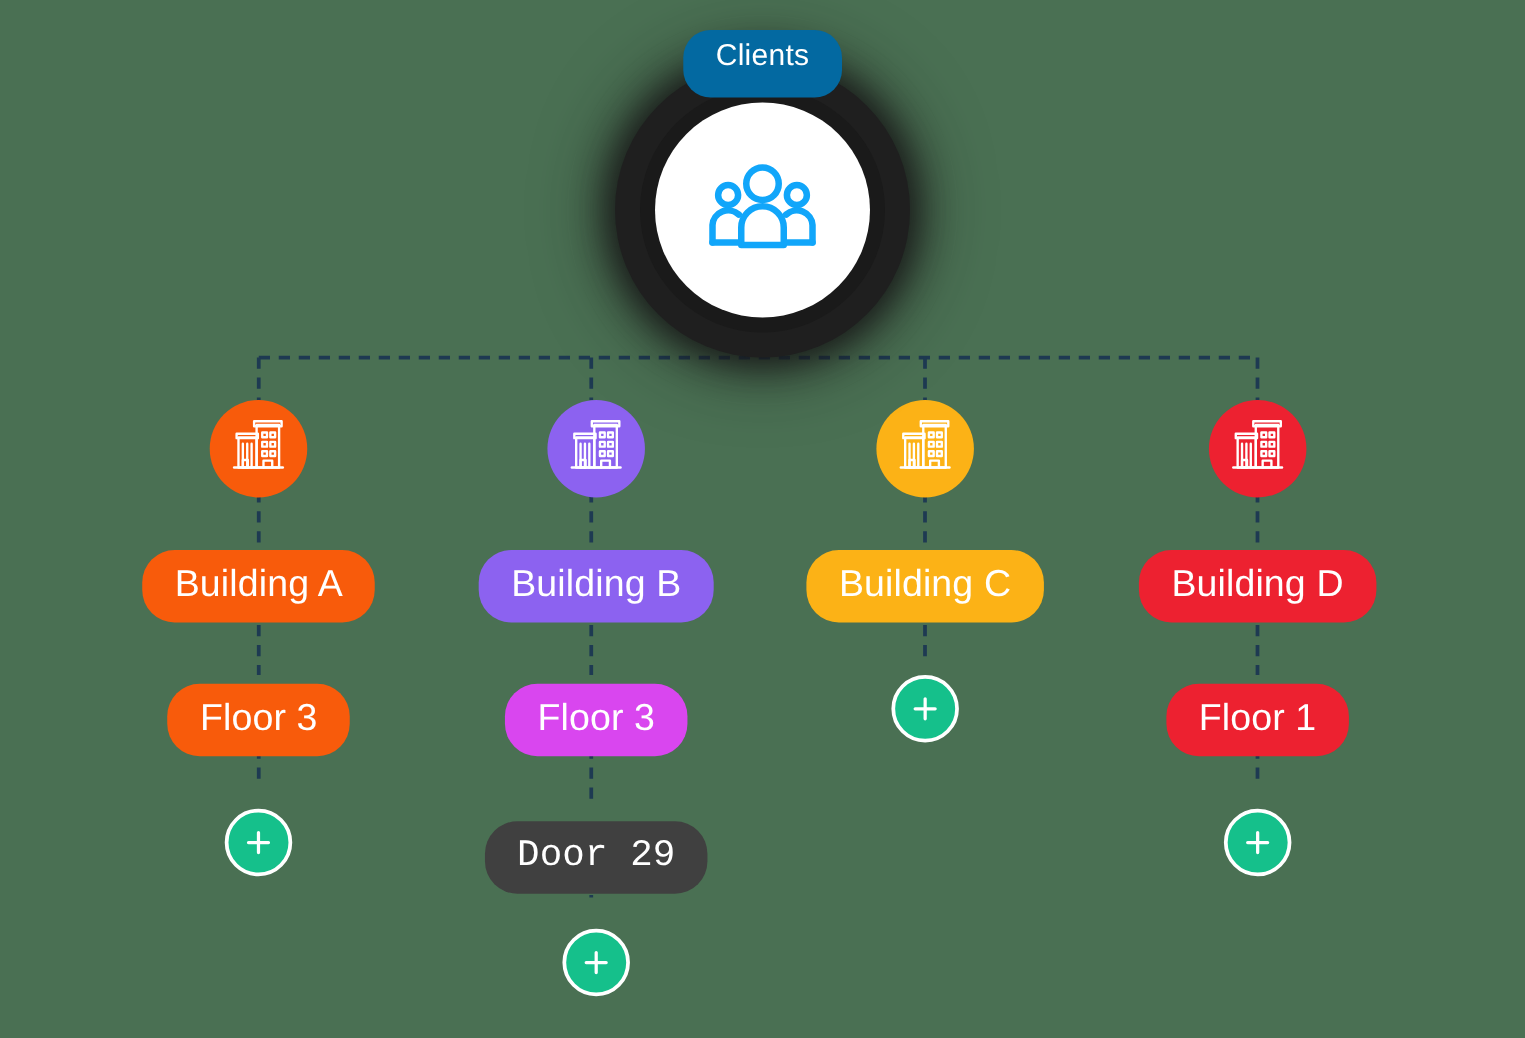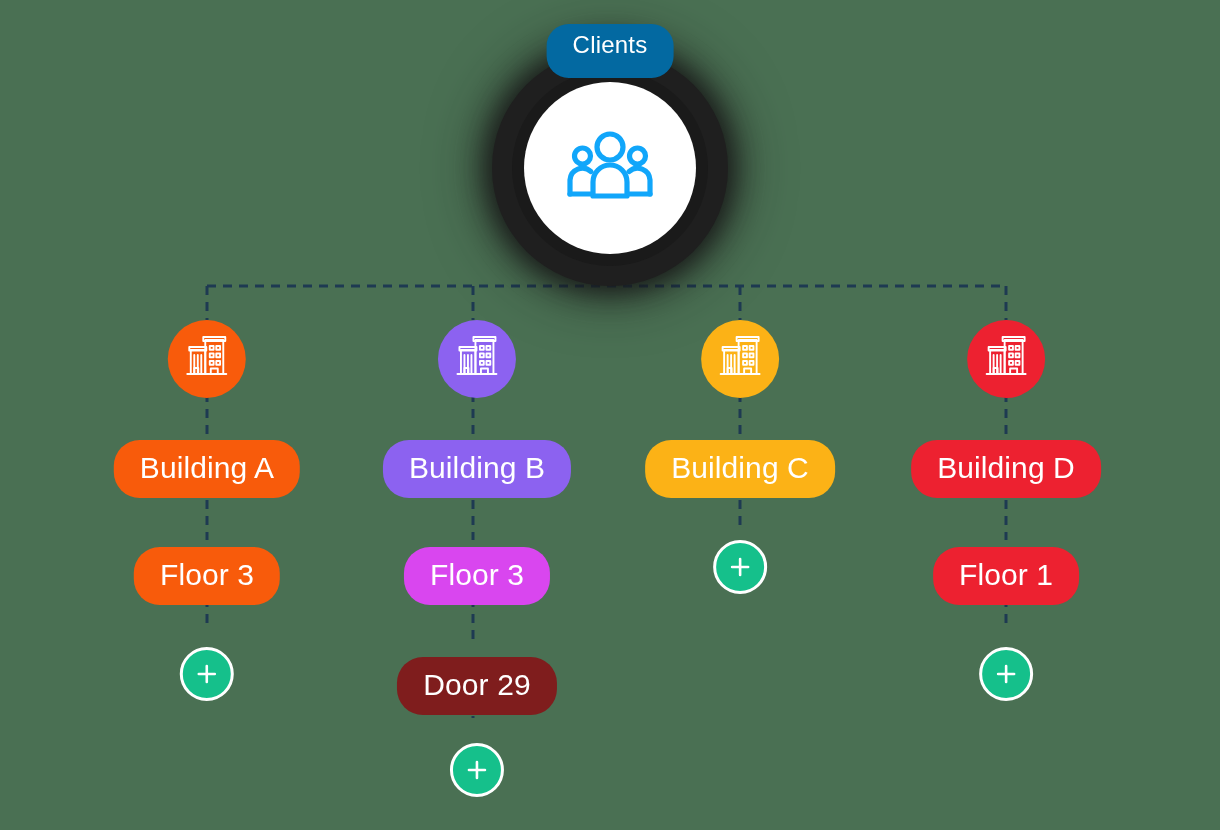--- a/index.html
+++ b/index.html
@@ -239,21 +239,21 @@
           <rect x="10.5" y="34" width="4" height="6"></rect>
           <path d="M3.5 40 H42.5"></path>
         </svg>
       </span>
     </div>
     <div class="spacer" style="height:42px;"></div>
     <div class="pill" style="background:#8c62f0;">Building B</div>
     <div class="spacer" style="height:49px;"></div>
     <div class="pill" style="background:#d946ef;">Floor 3</div>
     <div class="spacer" style="height:52px;"></div>
-    <div class="pill" style="background:#7f1d1d;">Door 29</div>
+    <div class="pill" style="background:#404040;font-family:Liberation Mono, monospace;">Door 29</div>
     <div class="spacer" style="height:28px;"></div>
     <div class="plus-btn">
       <svg width="24" height="24" viewBox="0 0 24 24">
         <path d="M12 4 V20 M4 12 H20" stroke="#ffffff" stroke-width="2.6" stroke-linecap="round"></path>
       </svg>
     </div>
   </div>
 
   <div class="col" style="left:740px; top:320px;">
     <div class="icon-circle" style="background:#fcb216;">

